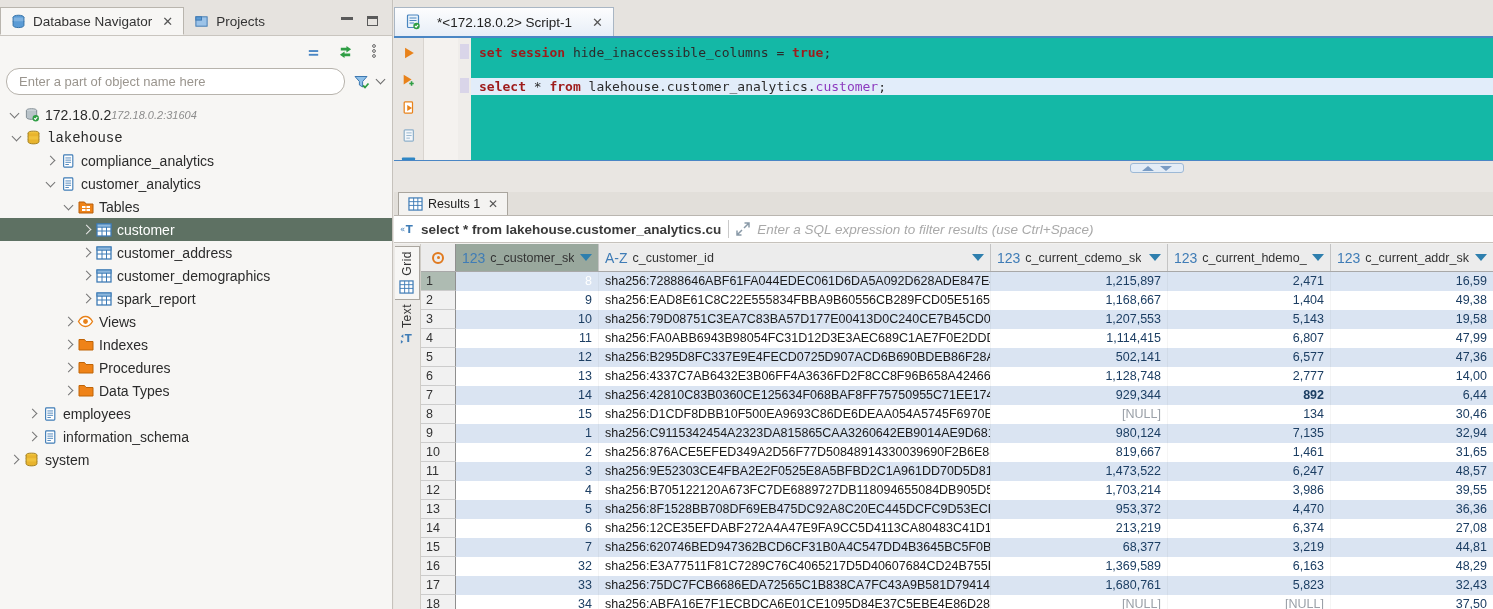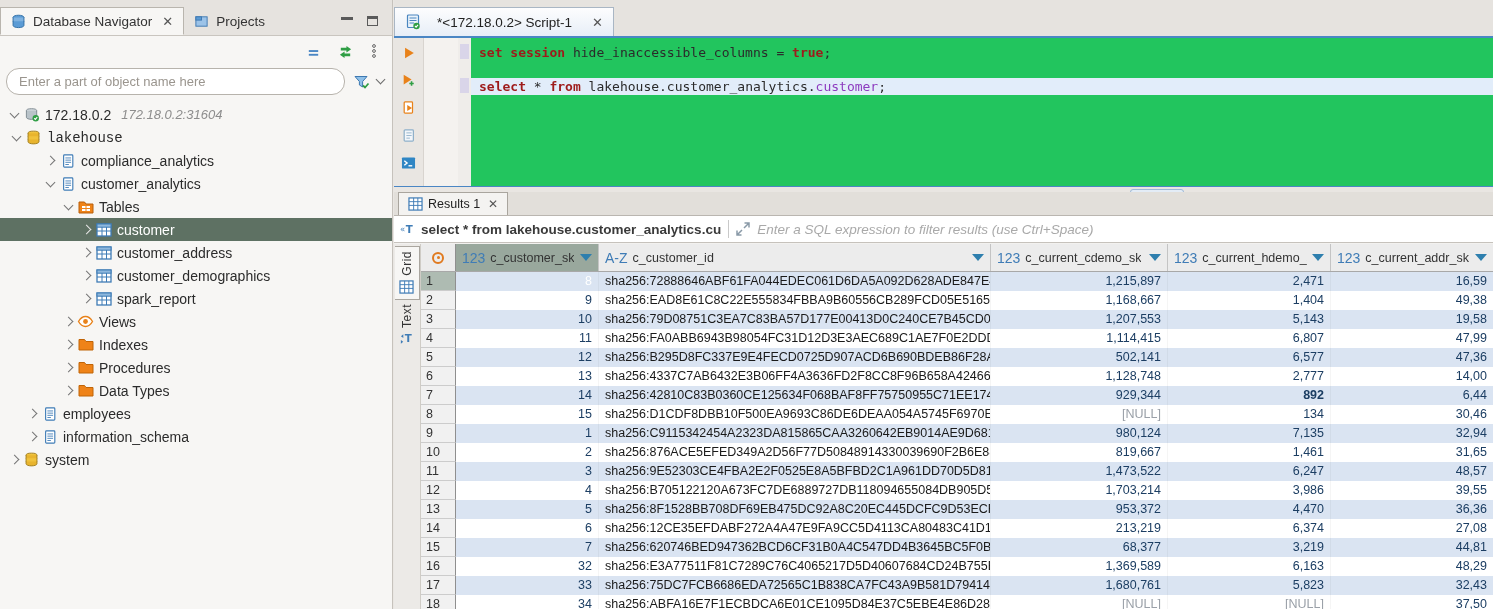--- a/index.html
+++ b/index.html
@@ -24,33 +24,33 @@
   .chev-down { width:7px; height:7px; border-right:1.6px solid #6b6b6b; border-bottom:1.6px solid #6b6b6b; transform:rotate(45deg); margin-top:-4px; }
 
   .tree { padding-top:2px; font-size:14px; color:#2b2b2b; }
   .tree-row { height:23px; display:flex; align-items:center; white-space:nowrap; cursor:default; }
   .tree-row .chev { width:7px; height:7px; border-right:1.6px solid #757575; border-bottom:1.6px solid #757575; flex:none; }
   .chev.closed { transform:rotate(-45deg); }
   .chev.open { transform:rotate(45deg); margin-top:-3px; }
   .tree-row .chevbox { width:16px; display:flex; justify-content:center; flex:none; }
   .tree-row .ticon { width:17px; height:16px; margin:0 5px 0 1px; flex:none; display:flex; align-items:center; justify-content:center; }
   .tree-row .tlabel { }
-  .tree-row .tnote { color:#8d8d8d; font-style:italic; margin-left:10px; font-size:13px; }
+  .tree-row .tnote { color:#8d8d8d; font-style:italic; font-size:11px; }
   .tree-row.selected { background:#5e7163; color:#fff; }
   .tree-row.selected .chev { border-color:#e8e8e8; }
 
   
   #right-pane { position:absolute; left:394px; top:0; width:1099px; height:609px; }
   .editor-tabbar { height:36px; padding-top:7px; background:#e6e3df; display:flex; }
   .editor-tab { display:flex; align-items:center; gap:16px; padding:0 10px; font-size:13.5px; color:#222;
      background:linear-gradient(#fdfdfe,#e7eef7); border:1px solid #a9b6c4; border-bottom:none; }
   .editor-tab .close-x { color:#555; font-size:13px; margin-left:4px; }
   .blue-line { height:2px; background:#4a86c4; }
 
-  .editor-body { position:relative; height:148px; background:#22c55e; display:flex; }
+  .editor-body { position:relative; height:122px; background:#14b8a6; display:flex; }
   .ed-toolbar { width:30px; background:#e9e6e2; border-right:1px solid #d8d4cf; display:flex; flex-direction:column; align-items:center; padding-top:8px; gap:13px; }
   .ed-gap { width:34px; background:#f4f2ef; }
   .ed-ruler { width:13px; background:#efedea; position:relative; }
   .ed-ruler .mark { position:absolute; left:2px; width:9px; height:15px; background:#d9d5e9; }
   .code-area { flex:1; position:relative; font-family:"DejaVu Sans Mono", monospace; font-size:13px; padding-top:6px; }
   .code-line { height:17px; line-height:17px; padding-left:8px; white-space:pre; }
   .code-line.hl { background:#e2edfa; }
   .tok-kw { color:#9e1b1b; font-weight:bold; }
   .tok-plain { color:#2b2b2b; }
   .tok-ident { color:#8d3bbf; }

